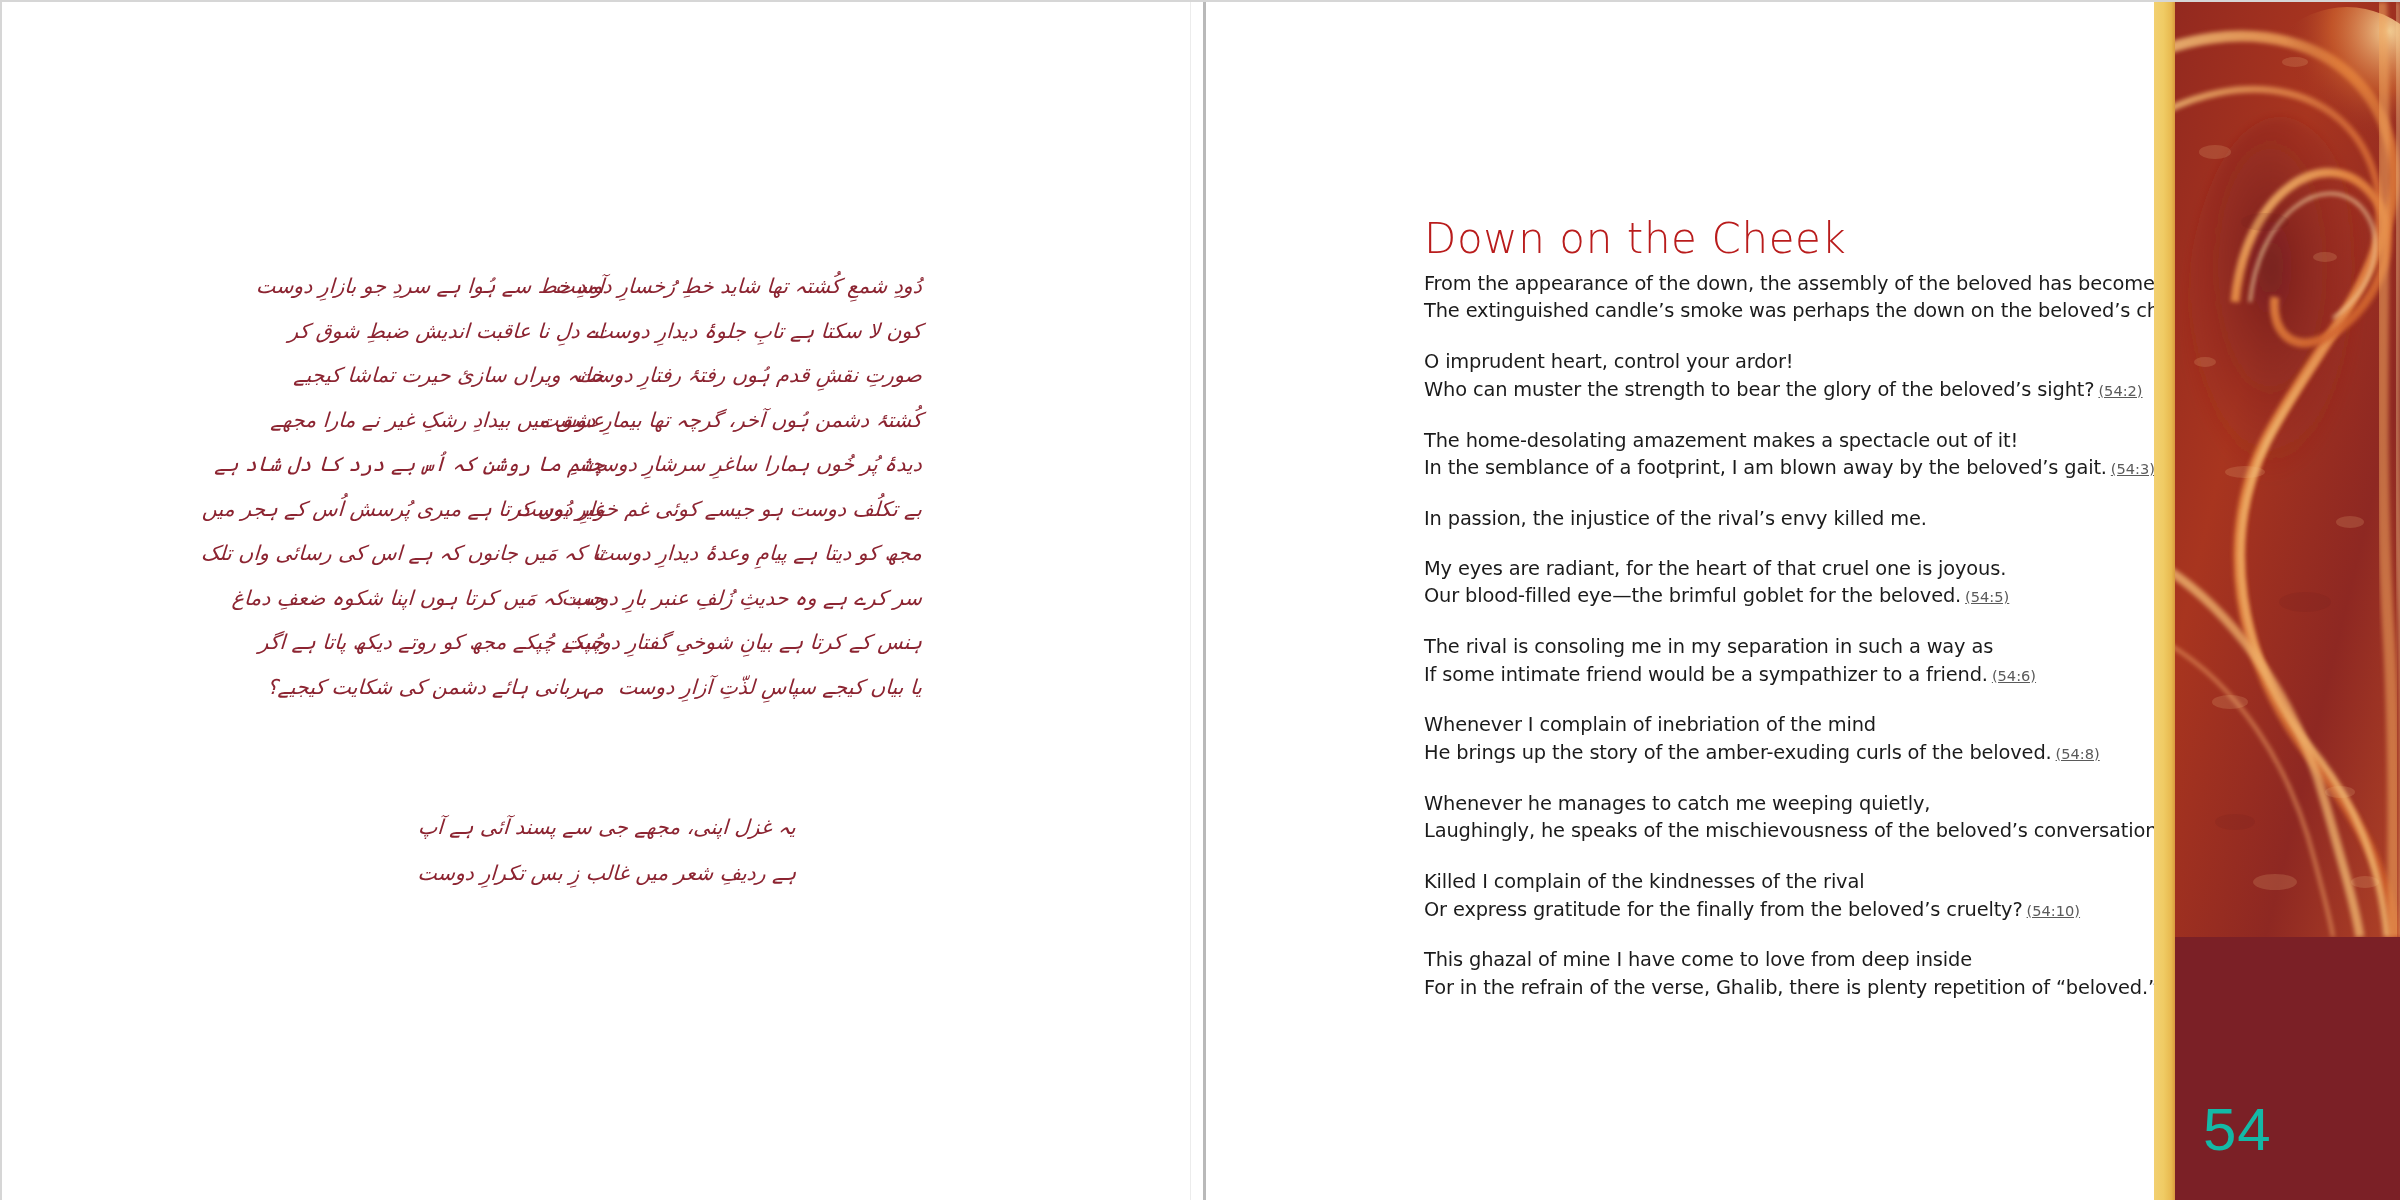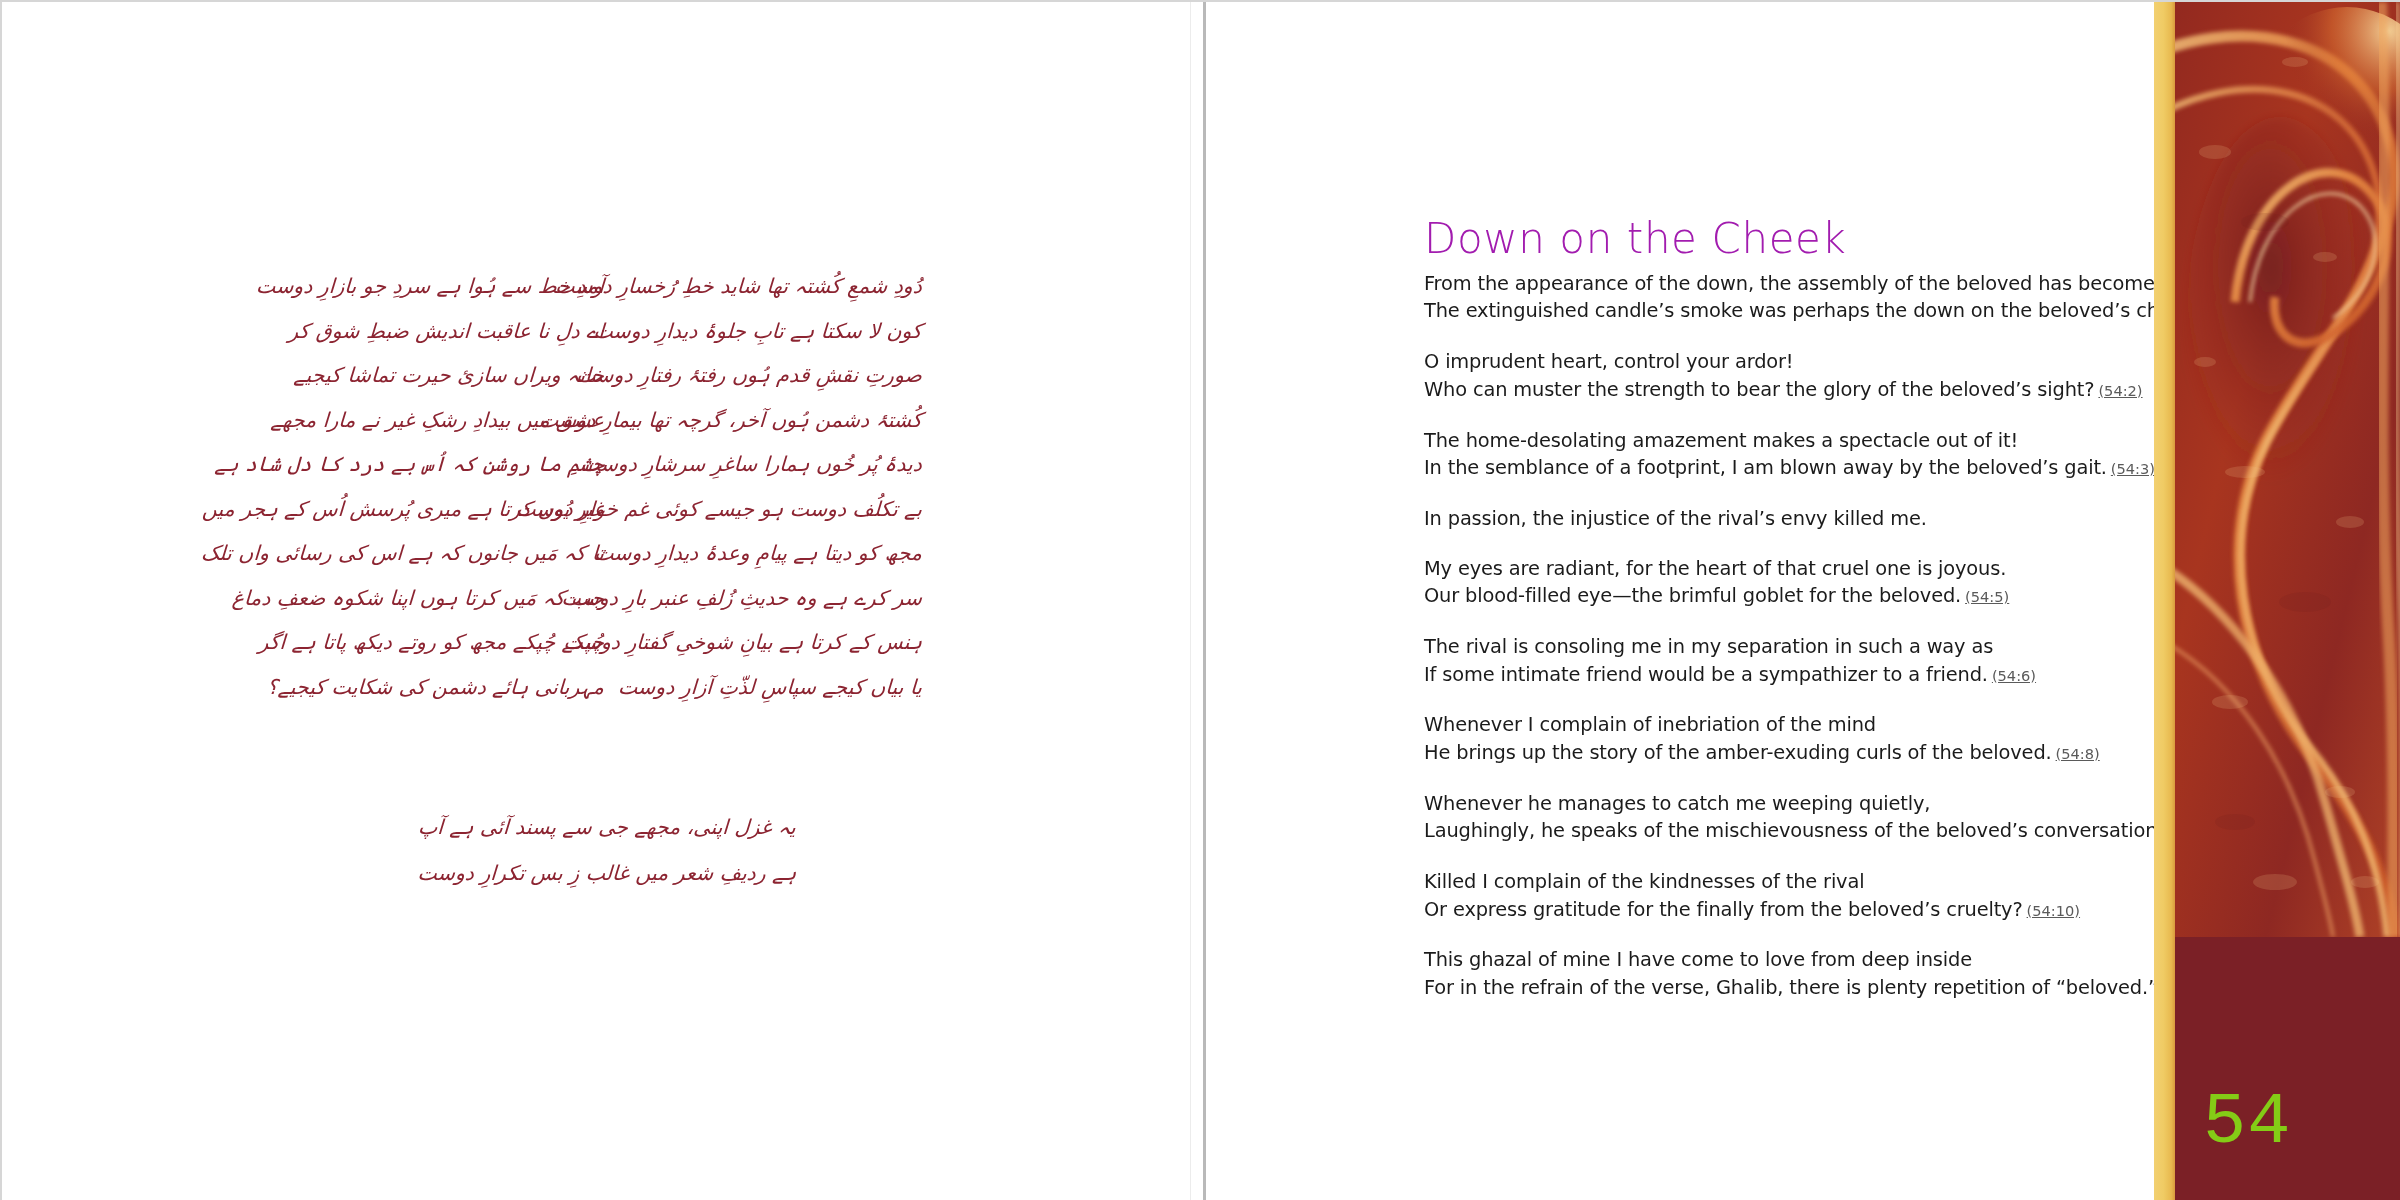--- a/index.html
+++ b/index.html
@@ -115,21 +115,21 @@
     top: 0;
     width: 1196px;
     height: 1200px;
     background: #ffffff;
   }
 
   #poem-title {
     position: absolute;
     left: 218px;
     top: 212px;
-    color: #a21caf;
+    color: #b91c1c;
     font-family: "DejaVu Sans", sans-serif;
     font-size: 42px;
     font-weight: 300;
     letter-spacing: 0.6px;
     white-space: nowrap;
   }
 
   #verses {
     position: absolute;
     left: 218px;
@@ -192,23 +192,23 @@
     left: 21px;
     top: 935px;
     width: 227px;
     height: 265px;
     background: #7b2026;
   }
   #page-number {
     position: absolute;
     left: 28px;
     bottom: 38px;
-    color: #84cc16;
-    font-family: Liberation Mono, monospace;
-    font-size: 72px;
+    color: #14b8a6;
+    font-family: Liberation Sans, sans-serif;
+    font-size: 60px;
     font-weight: 300;
     letter-spacing: 1px;
   }
 </style>
 </head>
 <body>
 
 <div id="spread">
 
   <div id="left-page">

